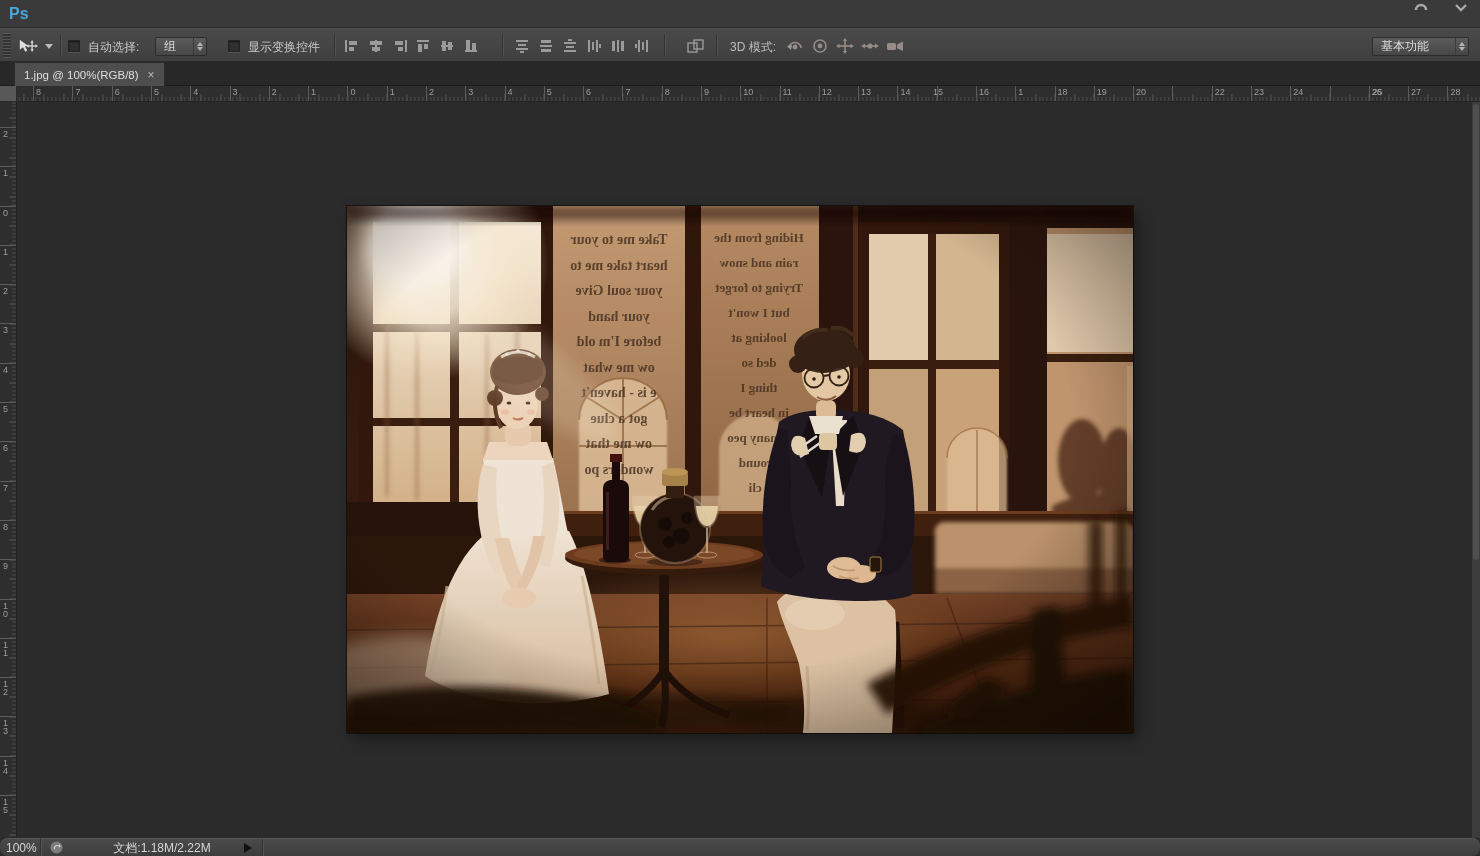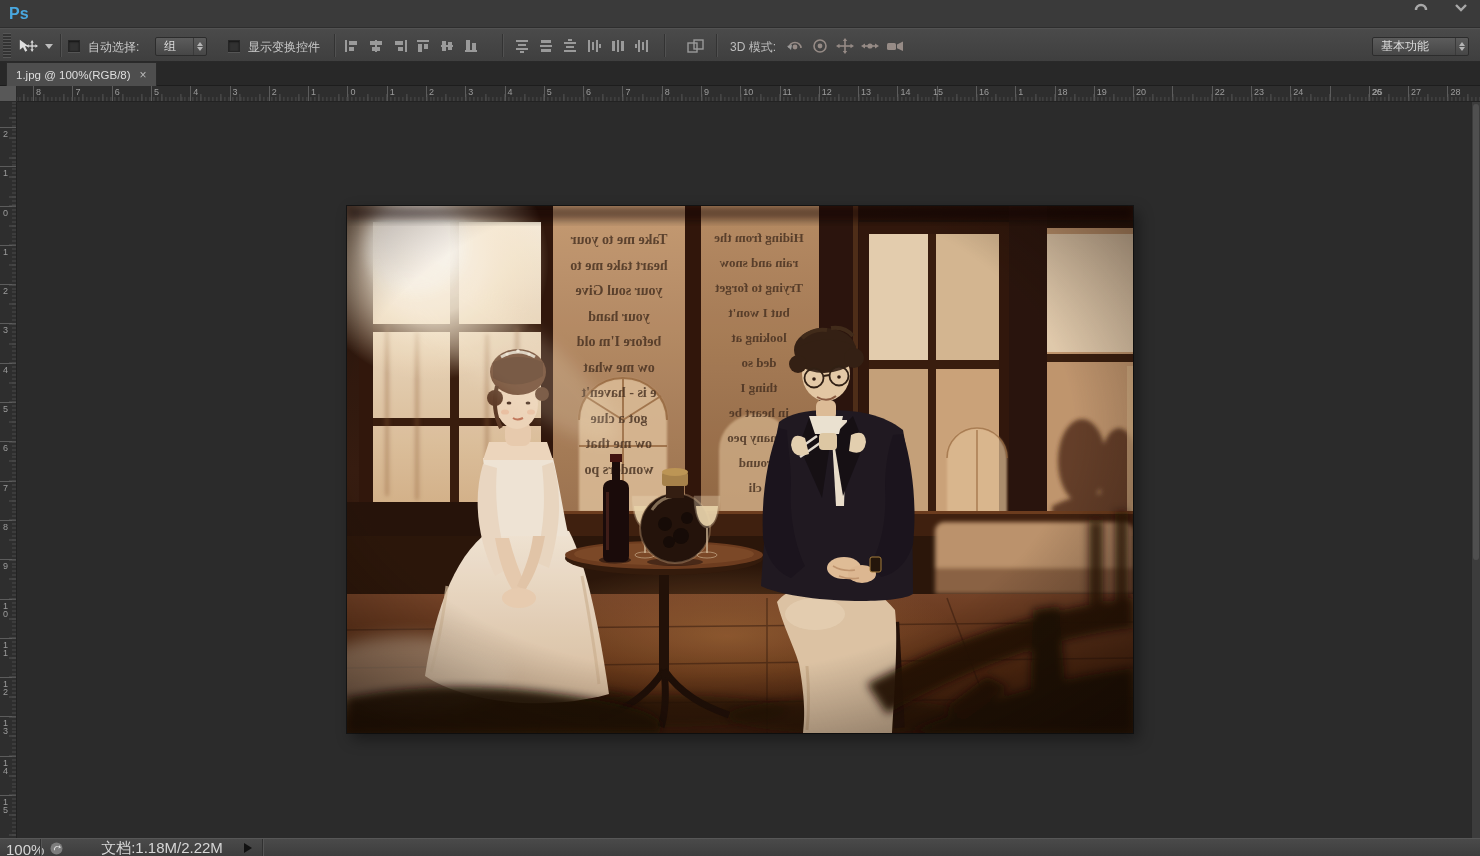--- a/index.html
+++ b/index.html
@@ -34,21 +34,21 @@
   .spinner i { width:0; height:0; border-left:3px solid transparent; border-right:3px solid transparent; }
   .spinner .up { border-bottom:4px solid #b5b5b5; }
   .spinner .dn { border-top:4px solid #b5b5b5; }
   .opt-icon { position:absolute; top:9px; width:20px; height:16px; display:flex;
               align-items:center; justify-content:center; }
   .opt-icon svg { display:block; }
 
   
   #tabbar { position:absolute; left:0; top:62px; width:1480px; height:24px; background:#282828;
             border-bottom:1px solid #1d1d1d; }
-  #doc-tab { position:absolute; left:6px; top:0; height:24px; background:#4e4e4e;
+  #doc-tab { position:absolute; left:14px; top:0; height:24px; background:#4e4e4e;
              border:1px solid #2a2a2a; border-bottom:none; display:flex; align-items:center;
              padding:0 9px; gap:9px; }
   #doc-tab .title { color:#dedede; font-size:11.5px; white-space:nowrap; }
   #doc-tab .close { color:#b9b9b9; font-size:12px; line-height:12px; cursor:pointer; }
 
   
   #ruler-corner { position:absolute; left:0; top:86px; width:17px; height:16px; background:#585858;
                   border-right:1px solid #2a2a2a; border-bottom:1px solid #2a2a2a; }
   #ruler-h { position:absolute; left:17px; top:86px; width:1463px; height:16px; background:#2e2e2e;
              border-bottom:1px solid #222; overflow:hidden; }
@@ -82,21 +82,21 @@
   .ga { font-size:14px; } .gb { font-size:13px; }
 
   #vscroll { position:absolute; right:0; top:102px; width:9px; height:736px; background:#3c3c3c;
              border-left:1px solid #2a2a2a; }
   #vscroll .thumb { position:absolute; left:1px; right:1px; top:2px; height:62%; background:#4f4f4f;
              border-radius:4px; }
 
   
   #statusbar { position:absolute; left:0; top:838px; width:1480px; height:18px;
                background:linear-gradient(#4a4a4a,#3d3d3d); border-top:1px solid #575757;
-               color:#d6d6d6; font-size:15px; }
+               color:#d6d6d6; font-size:12px;border-radius:8px; }
   #status-zoom { position:absolute; left:6px; top:2px; }
   .status-sep { position:absolute; top:0; width:1px; height:18px; background:#313131;
                 box-shadow:1px 0 0 #555; }
   #doc-info-field { position:absolute; left:66px; top:0; width:192px; height:18px;
                     display:flex; align-items:center; justify-content:center; }
   #doc-popup { position:absolute; left:244px; top:4px; width:0; height:0;
                border-top:5px solid transparent; border-bottom:5px solid transparent;
                border-left:8px solid #111; }
 </style>
 </head>

